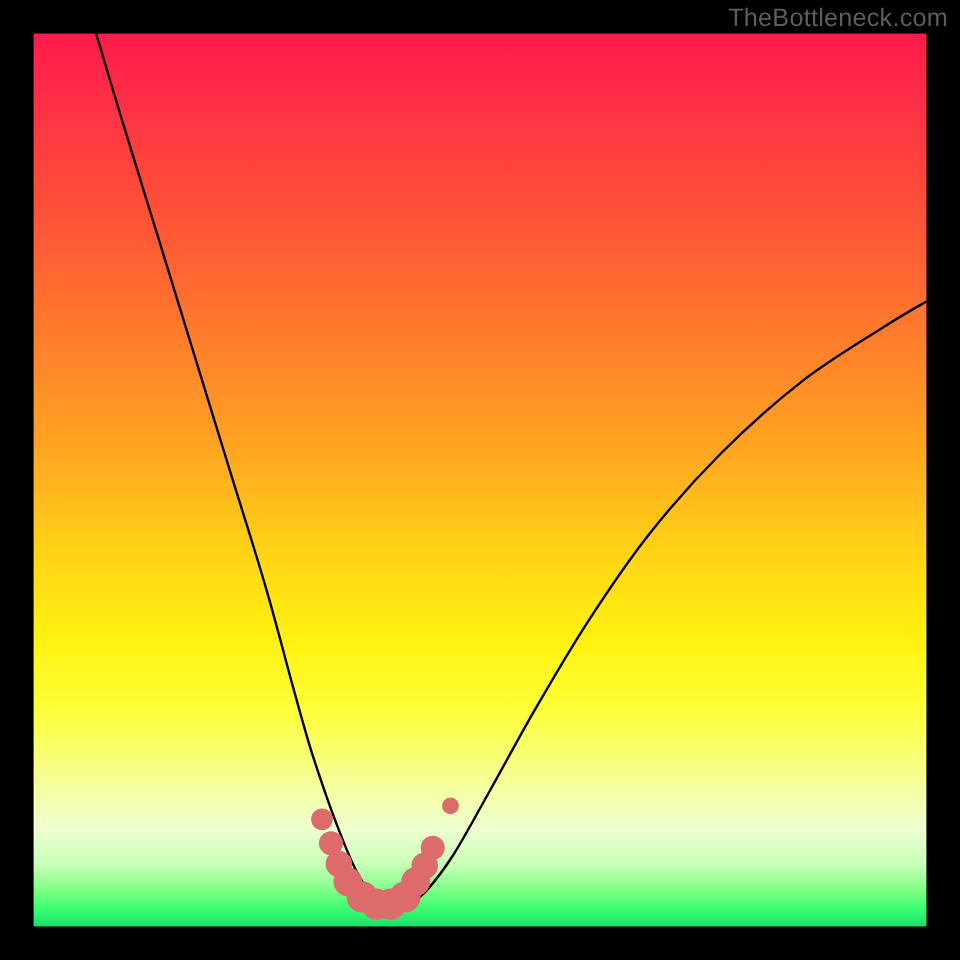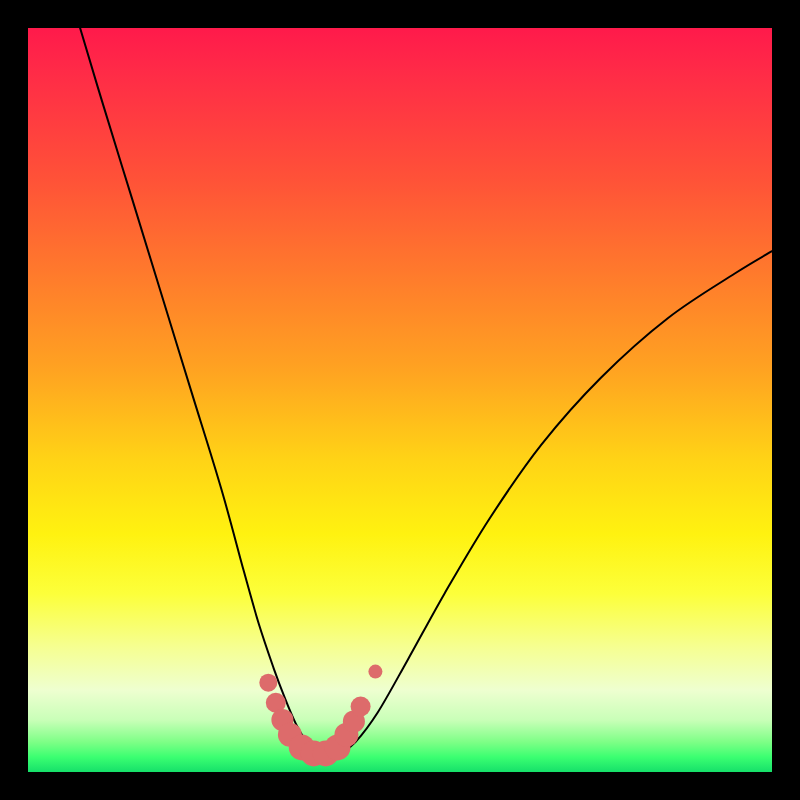--- a/index.html
+++ b/index.html
@@ -57,20 +57,21 @@
     left: 0; top: 0;
     width: 744px;
     height: 744px;
     overflow: visible;
   }
 </style>
 </head>
 <body>
 
 <div class="frame">
+  <div class="watermark">TheBottleneck.com</div>
 
   <div class="plot">
     <svg class="curve" viewBox="0 0 744 744" preserveAspectRatio="none">
       <path id="main-curve" fill="none" stroke="#000000" stroke-width="2" stroke-linecap="round" d="M 52.1 0.0 C 55.8 12.4, 65.7 45.9, 74.4 74.4 C 83.1 102.9, 94.2 138.9, 104.2 171.1 C 114.1 203.4, 124.0 235.6, 133.9 267.8 C 143.8 300.1, 153.8 332.3, 163.7 364.6 C 173.6 396.8, 184.8 431.5, 193.4 461.3 C 202.1 491.0, 209.6 520.8, 215.8 543.1 C 222.0 565.4, 225.7 579.1, 230.6 595.2 C 235.6 611.3, 241.2 627.4, 245.5 639.8 C 249.9 652.2, 253.0 660.3, 256.7 669.6 C 260.4 678.9, 264.1 688.2, 267.8 695.6 C 271.6 703.1, 275.3 709.3, 279.0 714.2 C 282.7 719.2, 286.4 722.9, 290.2 725.4 C 293.9 727.9, 297.6 729.1, 301.3 729.1 C 305.0 729.1, 308.1 727.9, 312.5 725.4 C 316.8 722.9, 321.2 721.1, 327.4 714.2 C 333.6 707.4, 341.0 698.1, 349.7 684.5 C 358.4 670.8, 368.3 652.2, 379.4 632.4 C 390.6 612.6, 403.0 589.0, 416.6 565.4 C 430.3 541.9, 445.2 515.8, 461.3 491.0 C 477.4 466.2, 494.8 440.2, 513.4 416.6 C 532.0 393.1, 551.8 370.8, 572.9 349.7 C 594.0 328.6, 617.5 307.5, 639.8 290.2 C 662.2 272.8, 689.4 256.7, 706.8 245.5 C 724.2 234.4, 737.8 226.9, 744.0 223.2"></path>
       <g id="markers">
           <circle cx="240.3" cy="654.7" r="9" fill="#dd6b6b"></circle>
           <circle cx="247.8" cy="674.8" r="10" fill="#dd6b6b"></circle>
           <circle cx="254.4" cy="691.9" r="11" fill="#dd6b6b"></circle>
           <circle cx="261.9" cy="706.8" r="12" fill="#dd6b6b"></circle>
           <circle cx="273.8" cy="719.4" r="13" fill="#dd6b6b"></circle>

